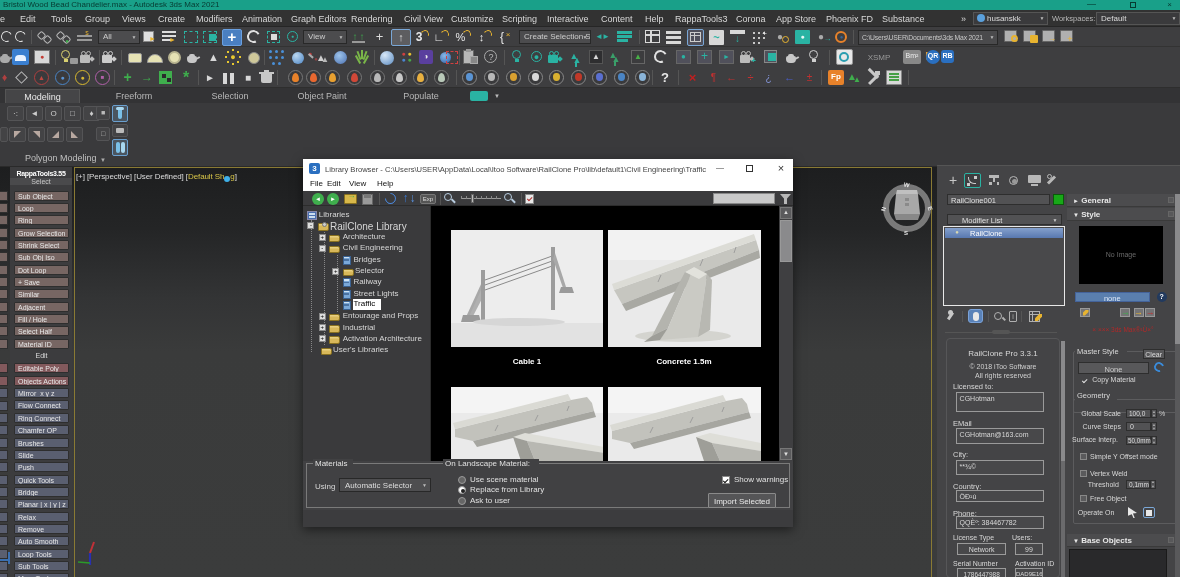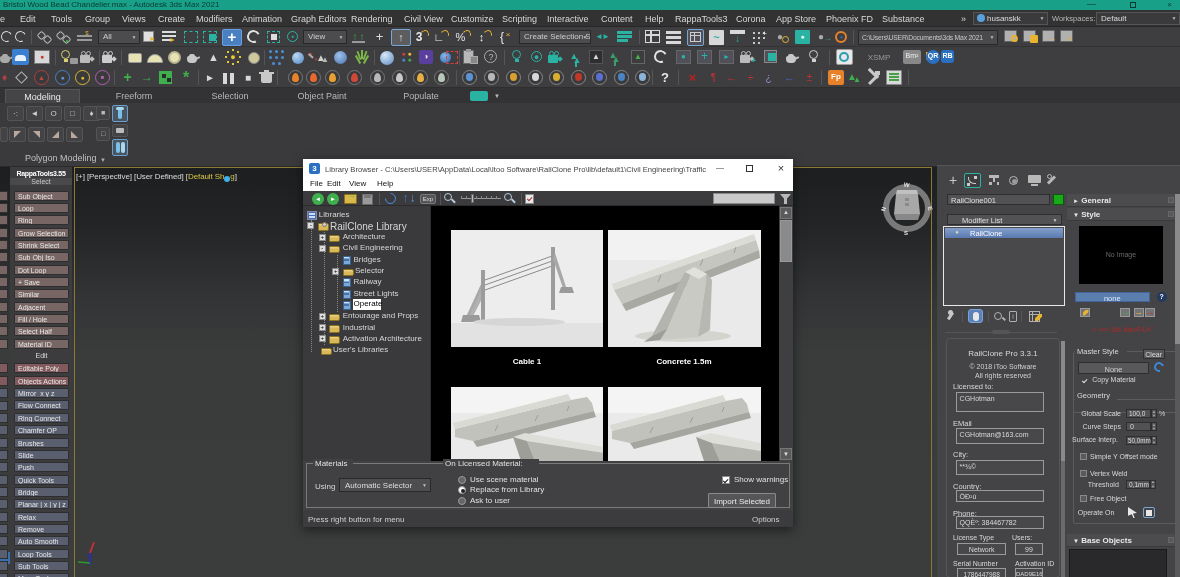--- a/index.html
+++ b/index.html
@@ -598,21 +598,21 @@
       <span class="abs" style="left:41.2px;top:73.3px;width:5px;height:1.5px;background:#cfe2f2;"></span>
       <span class="abs" style="left:41.2px;top:75.8px;width:5px;height:1.5px;background:#4a72a2;"></span>
       <span class="abs" style="left:50.5px;top:71.3px;width:110px;height:10px;font-size:8px;color:#d6d6d6;white-space:nowrap;">Railway</span>
       <span class="abs" style="left:39.7px;top:83.6px;width:8px;height:9px;background:#7aa8d8;border:1px solid #3a6292;"></span>
       <span class="abs" style="left:41.2px;top:84.6px;width:5px;height:1.5px;background:#cfe2f2;"></span>
       <span class="abs" style="left:41.2px;top:87.1px;width:5px;height:1.5px;background:#4a72a2;"></span>
       <span class="abs" style="left:50.5px;top:82.6px;width:110px;height:10px;font-size:8px;color:#d6d6d6;white-space:nowrap;">Street Lights</span>
       <span class="abs" style="left:39.7px;top:94.89999999999999px;width:8px;height:9px;background:#7aa8d8;border:1px solid #3a6292;"></span>
       <span class="abs" style="left:41.2px;top:95.89999999999999px;width:5px;height:1.5px;background:#cfe2f2;"></span>
       <span class="abs" style="left:41.2px;top:98.39999999999999px;width:5px;height:1.5px;background:#4a72a2;"></span>
-      <span class="abs" style="left:49.5px;top:93.39999999999999px;width:28px;height:10.5px;background:#fff;color:#000;font-size:8px;padding-left:1px;">Operate</span>
+      <span class="abs" style="left:49.5px;top:93.39999999999999px;width:28px;height:10.5px;background:#fff;color:#000;font-size:8px;padding-left:1px;">Traffic</span>
       <span class="abs" style="left:15.7px;top:106.69999999999999px;width:7px;height:7px;background:#ddd;border:1px solid #888;font-size:6px;line-height:5px;text-align:center;color:#000;">+</span>
       <span class="abs" style="left:26.2px;top:107.69999999999999px;width:11px;height:7.5px;background:#d8b85a;border:1px solid #8a7220;border-radius:1px 2px 2px 1px;box-shadow:inset 0 1.5px 0 #e8d080;"></span>
       <span class="abs" style="left:39.7px;top:105.19999999999999px;width:110px;height:10px;font-size:8px;color:#d6d6d6;white-space:nowrap;">Entourage and Props</span>
       <span class="abs" style="left:15.7px;top:117.99999999999999px;width:7px;height:7px;background:#ddd;border:1px solid #888;font-size:6px;line-height:5px;text-align:center;color:#000;">+</span>
       <span class="abs" style="left:26.2px;top:118.99999999999999px;width:11px;height:7.5px;background:#d8b85a;border:1px solid #8a7220;border-radius:1px 2px 2px 1px;box-shadow:inset 0 1.5px 0 #e8d080;"></span>
       <span class="abs" style="left:39.7px;top:116.49999999999999px;width:110px;height:10px;font-size:8px;color:#d6d6d6;white-space:nowrap;">Industrial</span>
       <span class="abs" style="left:15.7px;top:129.29999999999998px;width:7px;height:7px;background:#ddd;border:1px solid #888;font-size:6px;line-height:5px;text-align:center;color:#000;">+</span>
       <span class="abs" style="left:26.2px;top:130.29999999999998px;width:11px;height:7.5px;background:#d8b85a;border:1px solid #8a7220;border-radius:1px 2px 2px 1px;box-shadow:inset 0 1.5px 0 #e8d080;"></span>
       <span class="abs" style="left:39.7px;top:127.79999999999998px;width:110px;height:10px;font-size:8px;color:#d6d6d6;white-space:nowrap;">Activation Architecture</span>
       <span class="abs" style="left:18px;top:141.6px;width:11px;height:7.5px;background:#d8b85a;border:1px solid #8a7220;border-radius:1px 2px 2px 1px;box-shadow:inset 0 1.5px 0 #e8d080;"></span>
@@ -681,36 +681,32 @@
       <span class="abs" style="left:1px;top:242px;width:12px;height:12px;background:#5a5a5c;border:1px solid #777;"></span>
       <span class="abs" style="left:1px;top:242px;width:12px;height:12px;color:#ddd;font-size:6px;line-height:12px;text-align:center;">▼</span>
       <span class="abs" style="left:1px;top:14px;width:12px;height:42px;background:#8a8a8c;border:1px solid #999;"></span>
     </div>
     <div class="abs" id="dlgmat">
       <span class="abs" style="left:3px;top:2px;width:484px;height:45px;border:1px solid #7a7a7a;"></span>
       <span class="abs" style="left:10px;top:-2px;width:40px;height:9px;background:#414143;font-size:8px;color:#e0e0e0;padding-left:2px;">Materials</span>
       <span class="abs" style="left:12px;top:21px;width:26px;height:10px;font-size:8px;color:#d8d8d8;">Using</span>
       <span class="abs" style="left:36px;top:17px;width:92px;height:14px;background:#4e4e50;border:1px solid #282828;font-size:8px;color:#ddd;padding:2px 0 0 5px;">Automatic Selector</span>
       <span class="abs" style="left:117px;top:21px;width:9px;height:7px;color:#bbb;font-size:5px;line-height:7px;text-align:center;">▼</span>
-      <span class="abs" style="left:140px;top:-2px;width:96px;height:9px;background:#414143;font-size:8px;color:#e0e0e0;padding-left:2px;">On Licensed Material:</span>
+      <span class="abs" style="left:140px;top:-2px;width:96px;height:9px;background:#414143;font-size:8px;color:#e0e0e0;padding-left:2px;">On Landscape Material:</span>
       <span class="abs" style="left:155px;top:14.5px;width:8px;height:8px;border-radius:50%;background:#666;border:1px solid #999;"></span>
       <span class="abs" style="left:167px;top:13.5px;width:110px;height:10px;font-size:8px;color:#e0e0e0;">Use scene material</span>
       <span class="abs" style="left:155px;top:25px;width:8px;height:8px;border-radius:50%;background:#fff;border:1px solid #999;"></span>
       <span class="abs" style="left:157.5px;top:27.5px;width:4px;height:4px;border-radius:50%;background:#222;"></span>
       <span class="abs" style="left:167px;top:24px;width:110px;height:10px;font-size:8px;color:#e0e0e0;">Replace from Library</span>
       <span class="abs" style="left:155px;top:35.5px;width:8px;height:8px;border-radius:50%;background:#666;border:1px solid #999;"></span>
       <span class="abs" style="left:167px;top:34.5px;width:110px;height:10px;font-size:8px;color:#e0e0e0;">Ask to user</span>
       <span class="abs" style="left:419px;top:15px;width:8px;height:8px;background:#fff;border:1px solid #888;"></span>
       <span class="abs" style="left:420px;top:17.5px;width:5px;height:2.5px;border-left:1.5px solid #111;border-bottom:1.5px solid #111;transform:rotate(-45deg);"></span>
       <span class="abs" style="left:431px;top:14px;width:70px;height:10px;font-size:8px;color:#e0e0e0;">Show warnings</span>
       <span class="abs" style="left:405px;top:32px;width:68px;height:15px;background:#555557;border:1px solid #8a8a8a;border-radius:1px;font-size:8px;color:#e8e8e8;text-align:center;padding-top:3px;">Import Selected</span>
-    </div>
-    <div class="abs" id="dlgstatus">
-      <span class="abs" style="left:5px;top:5px;width:150px;height:10px;">Press right button for menu</span>
-      <span class="abs" style="left:449px;top:5px;width:35px;height:10px;">Options</span>
     </div>
   </div>
 <div class="abs" id="cmd">
     <span class="abs" style="left:9px;top:6px;width:14px;height:16px;color:#c8c8c8;font-size:14px;line-height:16px;text-align:center;">+</span>
     <span class="abs" style="left:27px;top:7px;width:17px;height:15px;background:#3e3e40;border:1.5px solid #2ab3a3;border-radius:2px;"></span>
     <span class="abs" style="left:31px;top:11px;width:8px;height:7px;border:1.5px solid #ccc;border-top:none;border-right:none;border-radius:0 0 0 6px;"></span>
     <span class="abs" style="left:37px;top:10px;width:3px;height:3px;background:#ccc;"></span>
     <span class="abs" style="left:30px;top:16.5px;width:3px;height:3px;background:#ccc;"></span>
     <span class="abs" style="left:52px;top:9px;width:10px;height:3px;background:#b8b8b8;"></span>
     <span class="abs" style="left:55.5px;top:12px;width:2px;height:4px;background:#b8b8b8;"></span>

